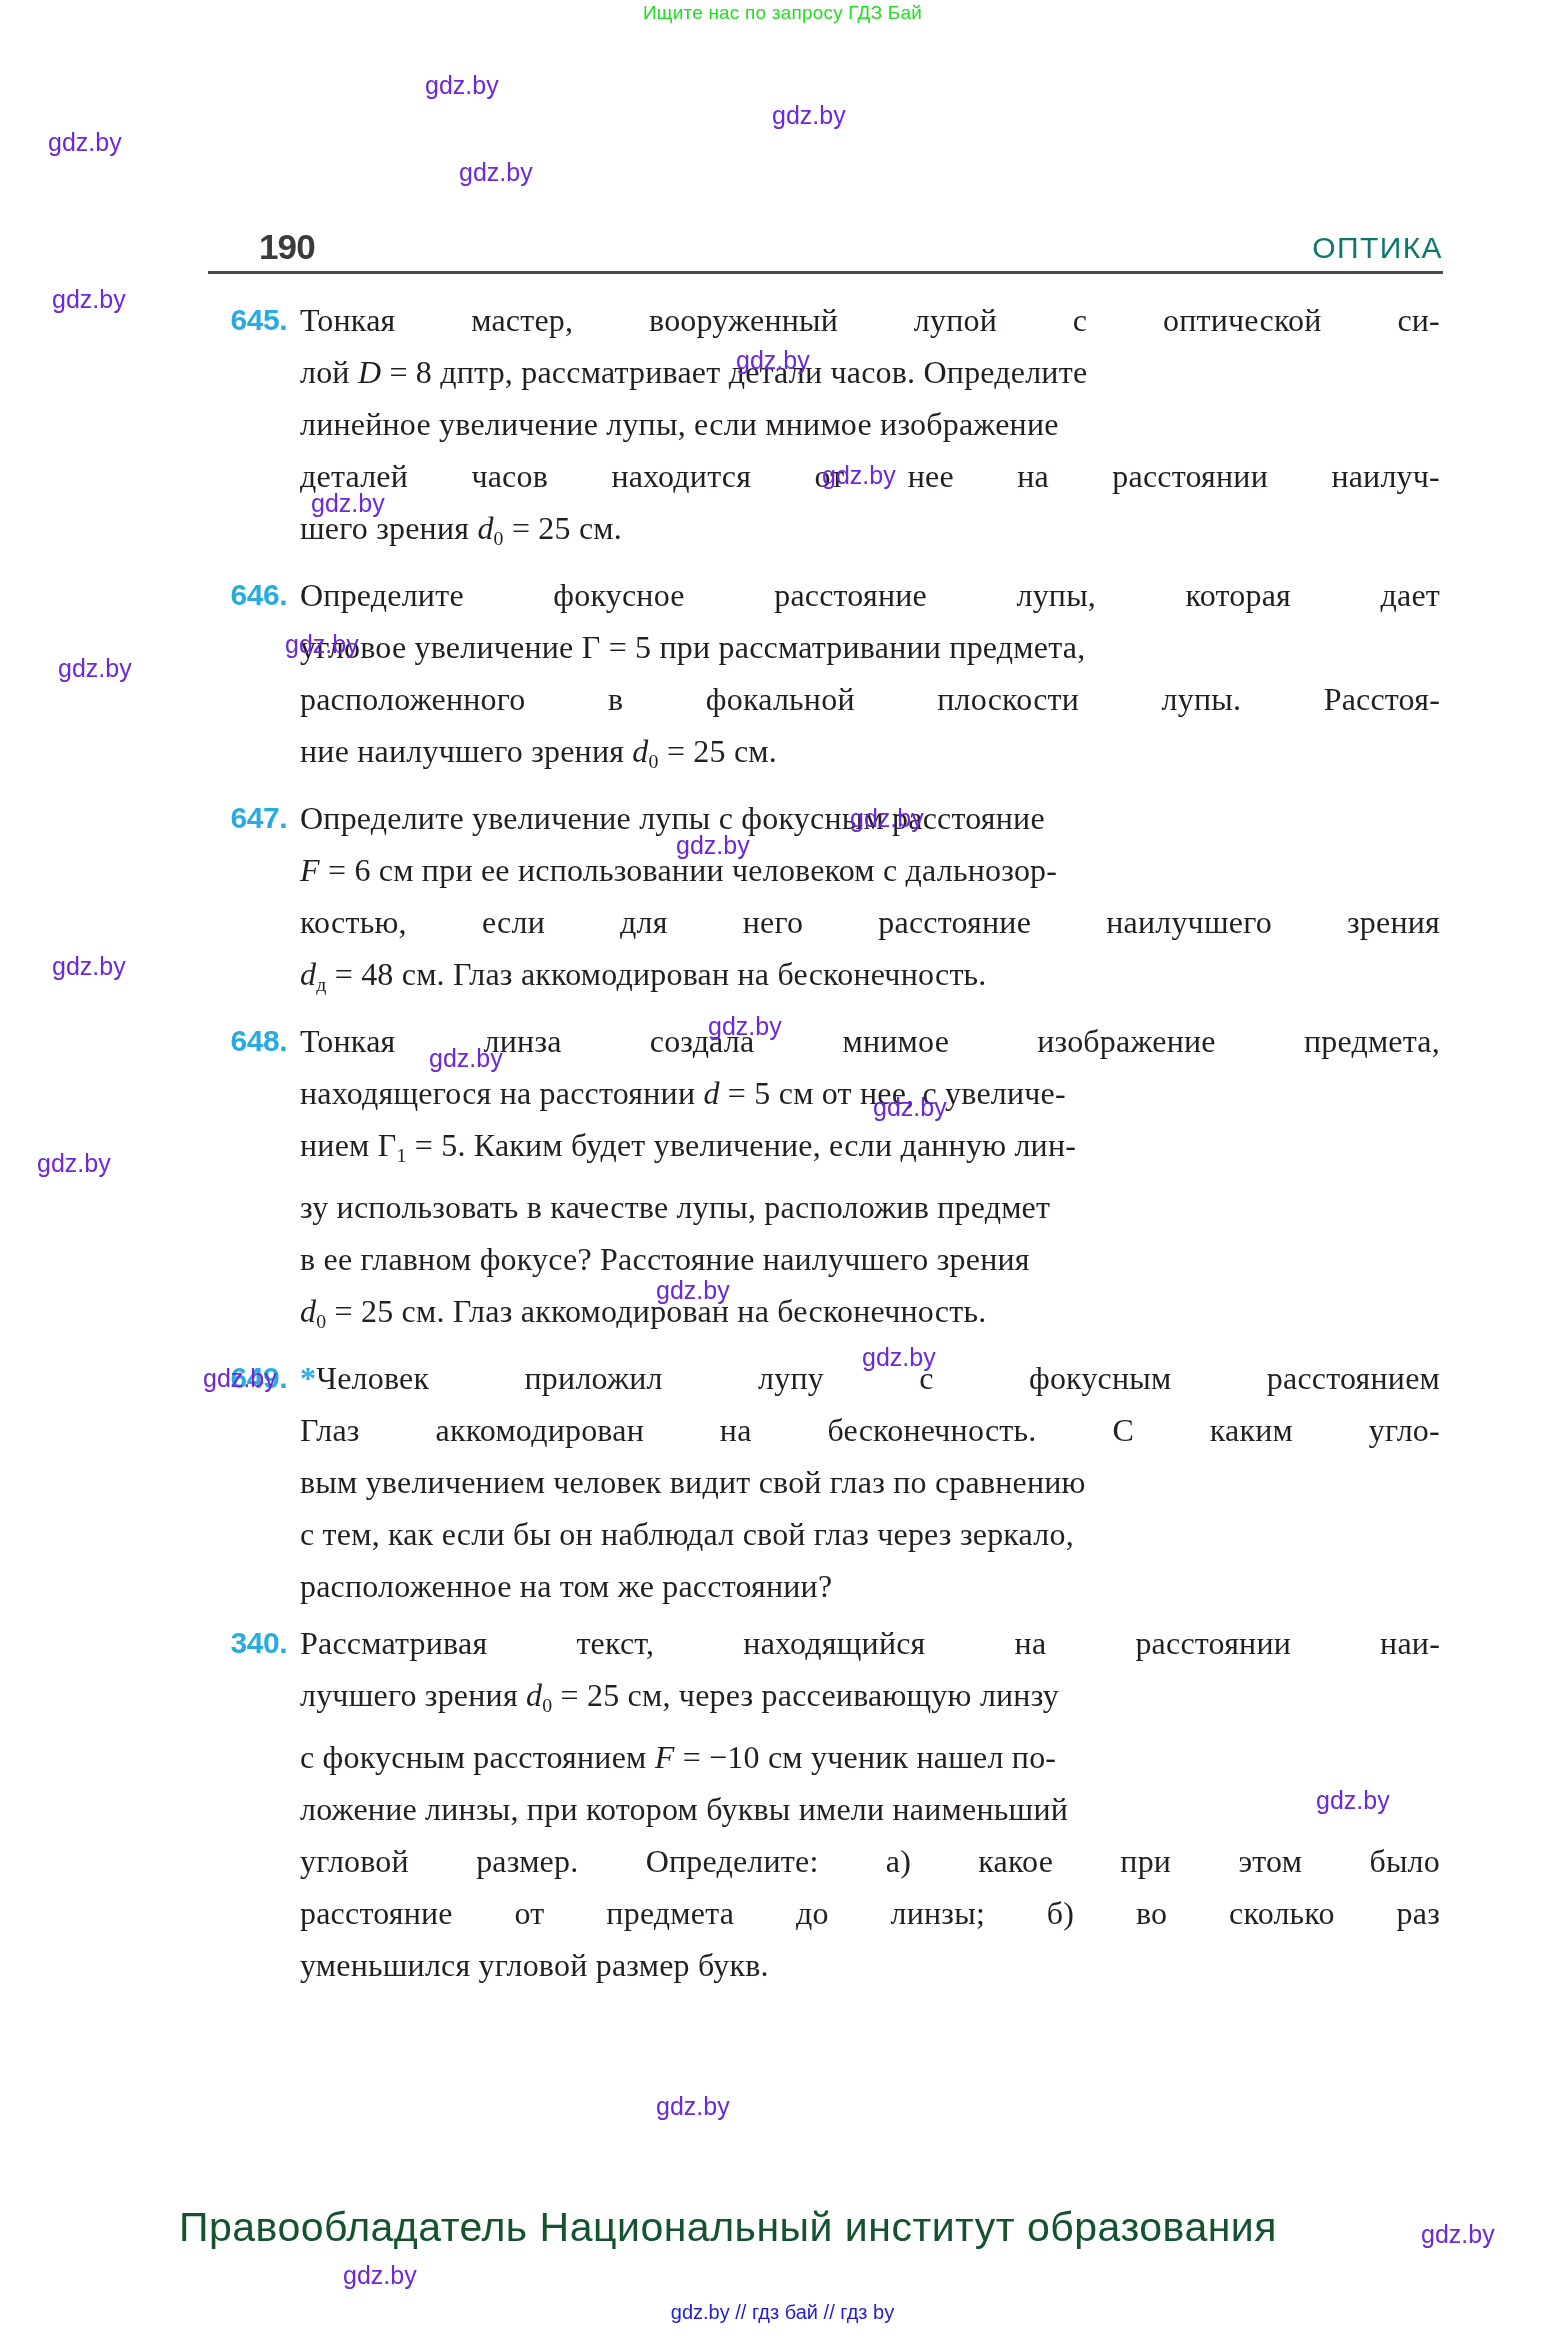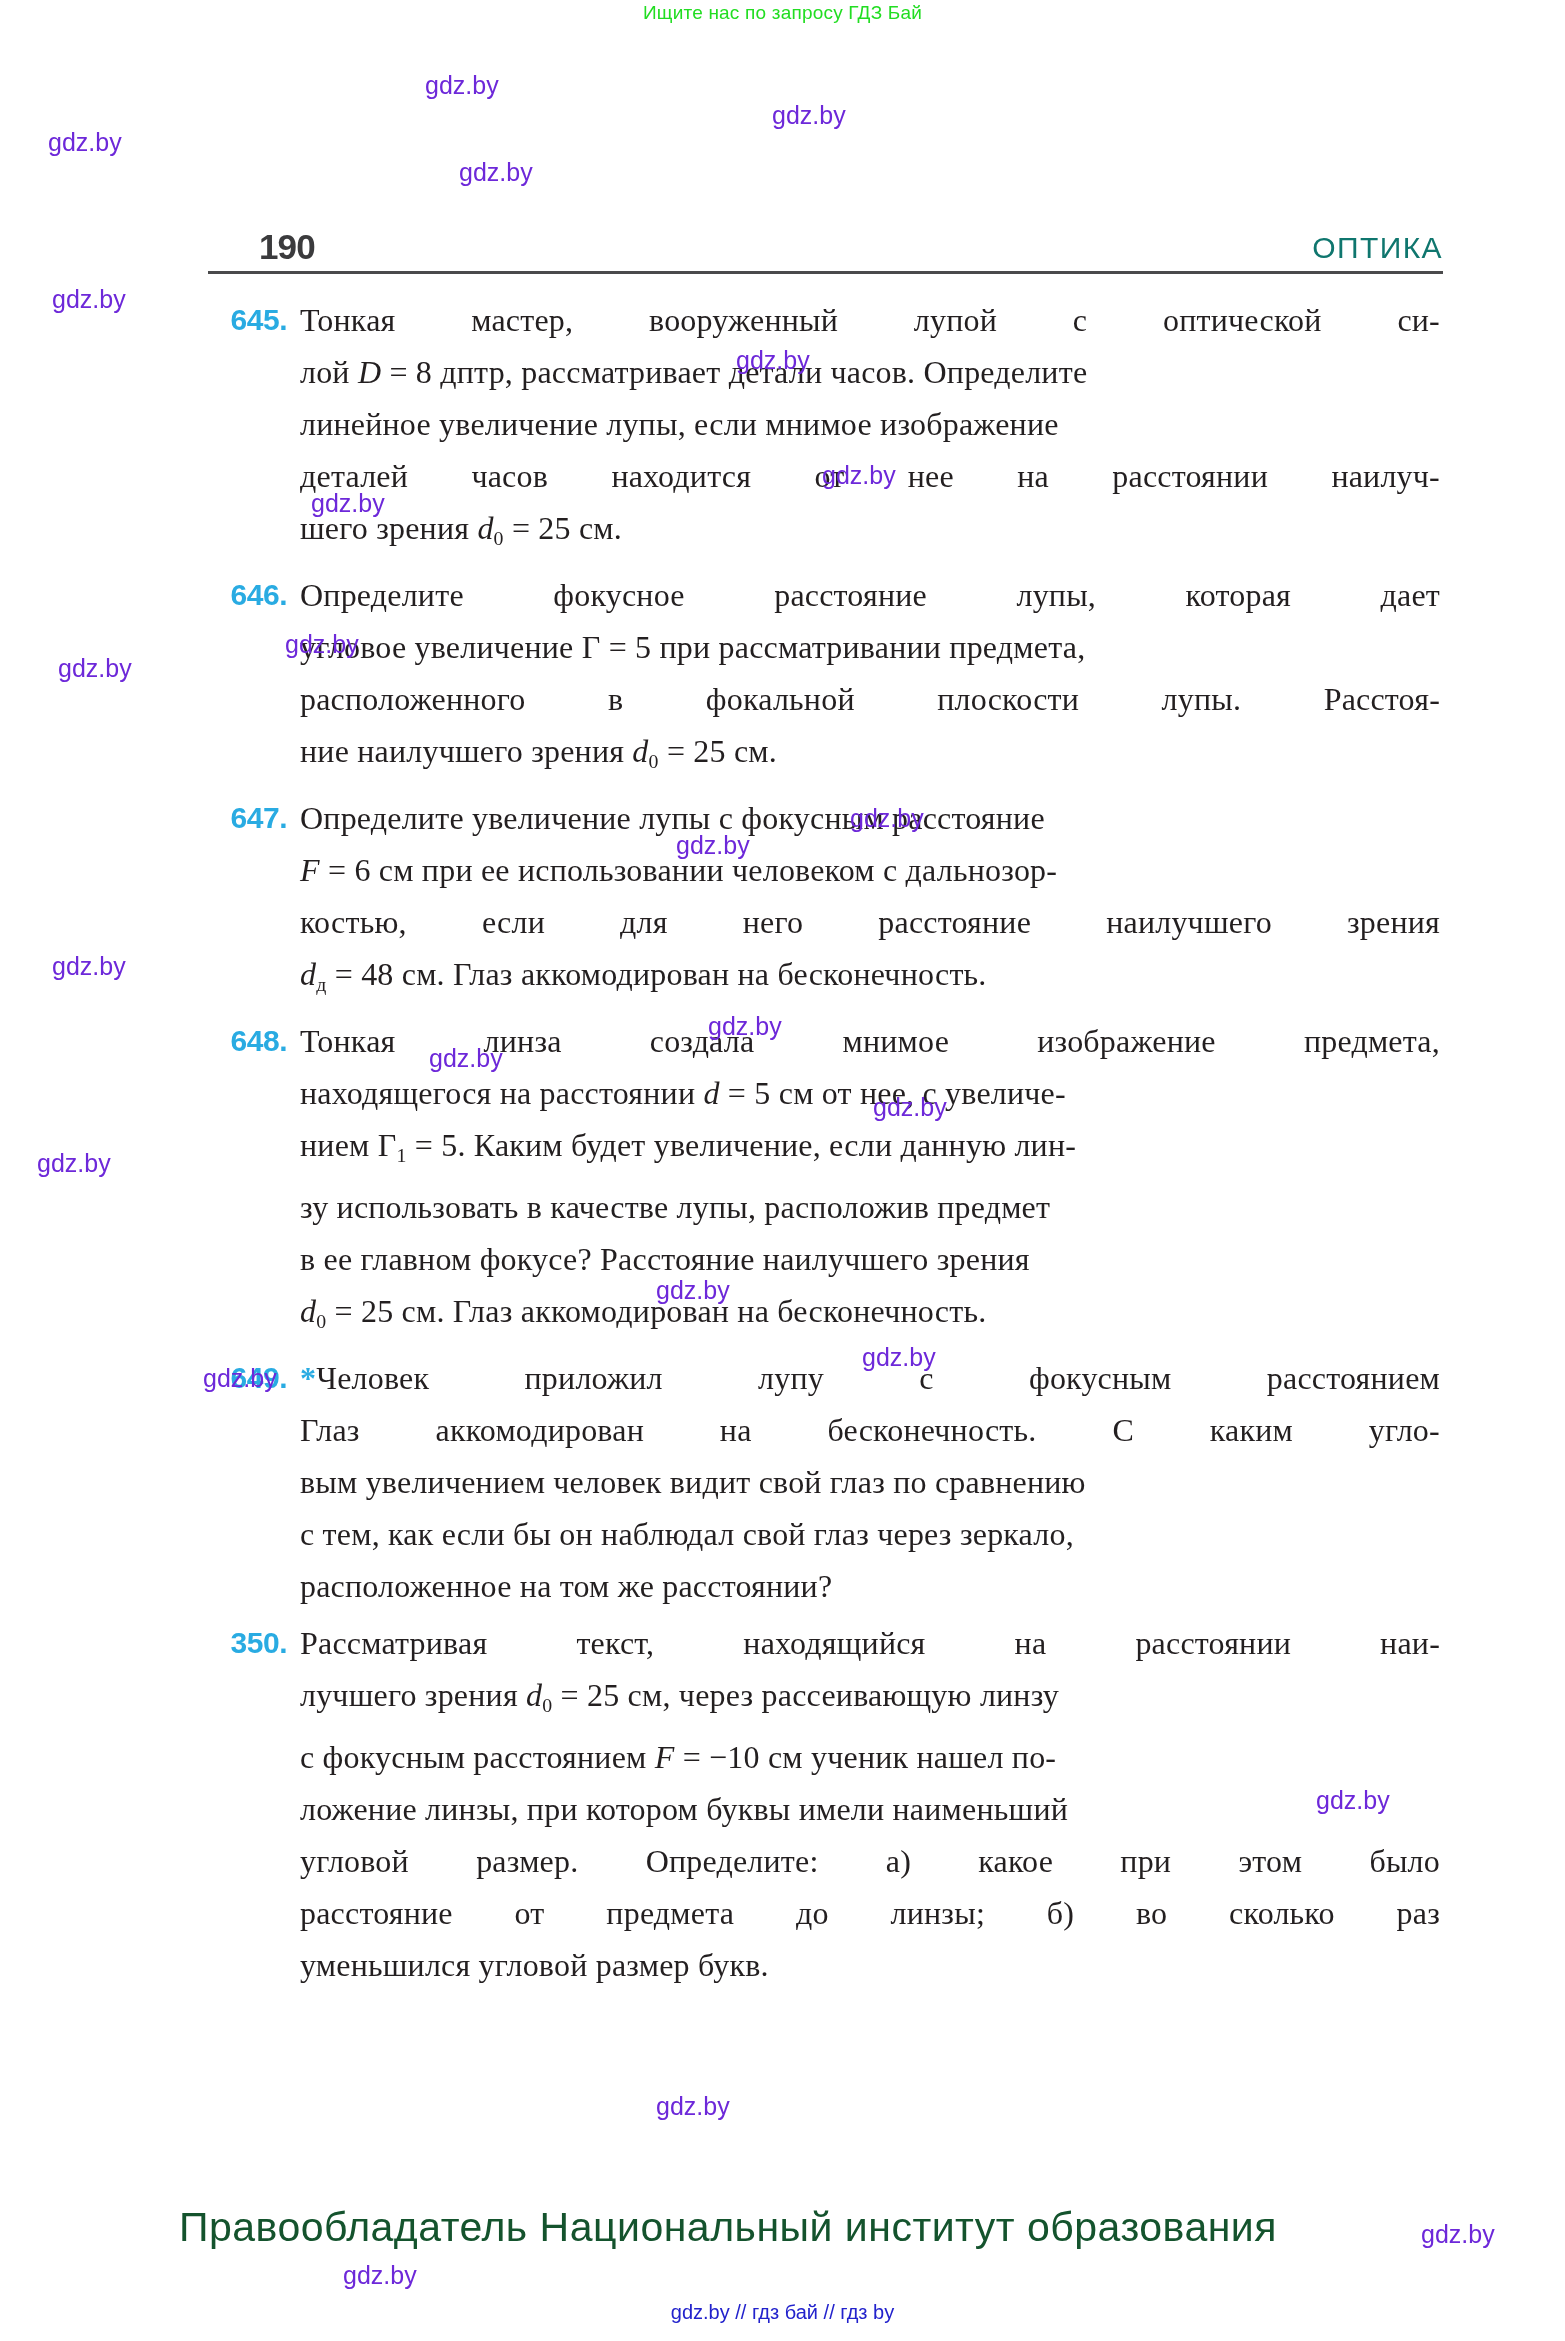--- a/index.html
+++ b/index.html
@@ -272,21 +272,21 @@
             <span>каким</span>
             <span>угло-</span>
           </div>
         <div class="ln">вым увеличением человек видит свой глаз по сравнению</div>
         <div class="ln">с тем, как если бы он наблюдал свой глаз через зеркало,</div>
         <div class="ln">расположенное на том же расстоянии?</div>
       </div>
     </div>
 
     <div class="prob">
-      <div class="num">350.</div>
+      <div class="num">340.</div>
       <div class="body">
         <div class="ln j">
             <span>Рассматривая</span>
             <span>текст,</span>
             <span>находящийся</span>
             <span>на</span>
             <span>расстоянии</span>
             <span>наи-</span>
           </div>
         <div class="ln">лучшего зрения&nbsp;<span class="eq"><i class="v">d</i><sub>0</sub> = 25</span>&nbsp;см, через рассеивающую линзу</div>

